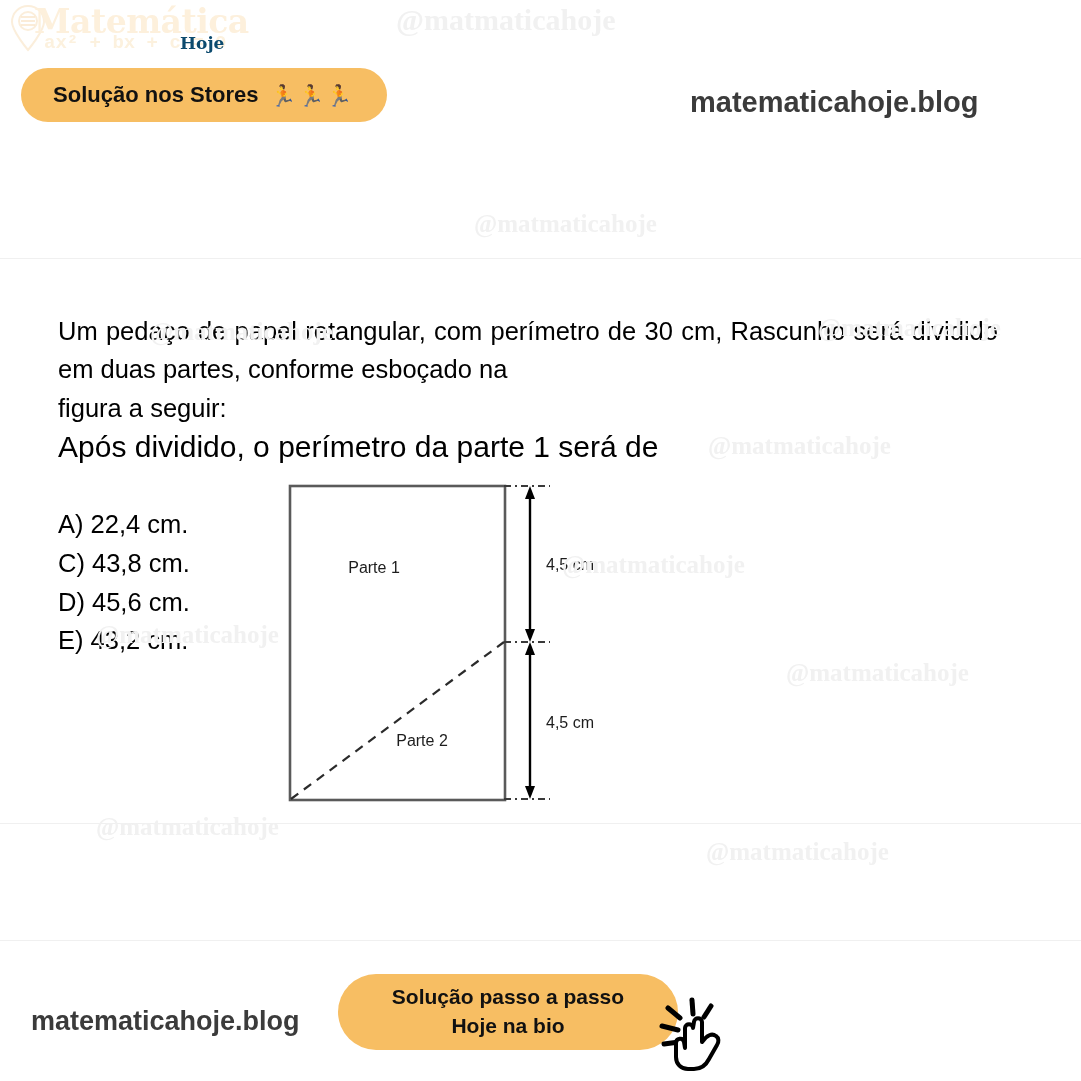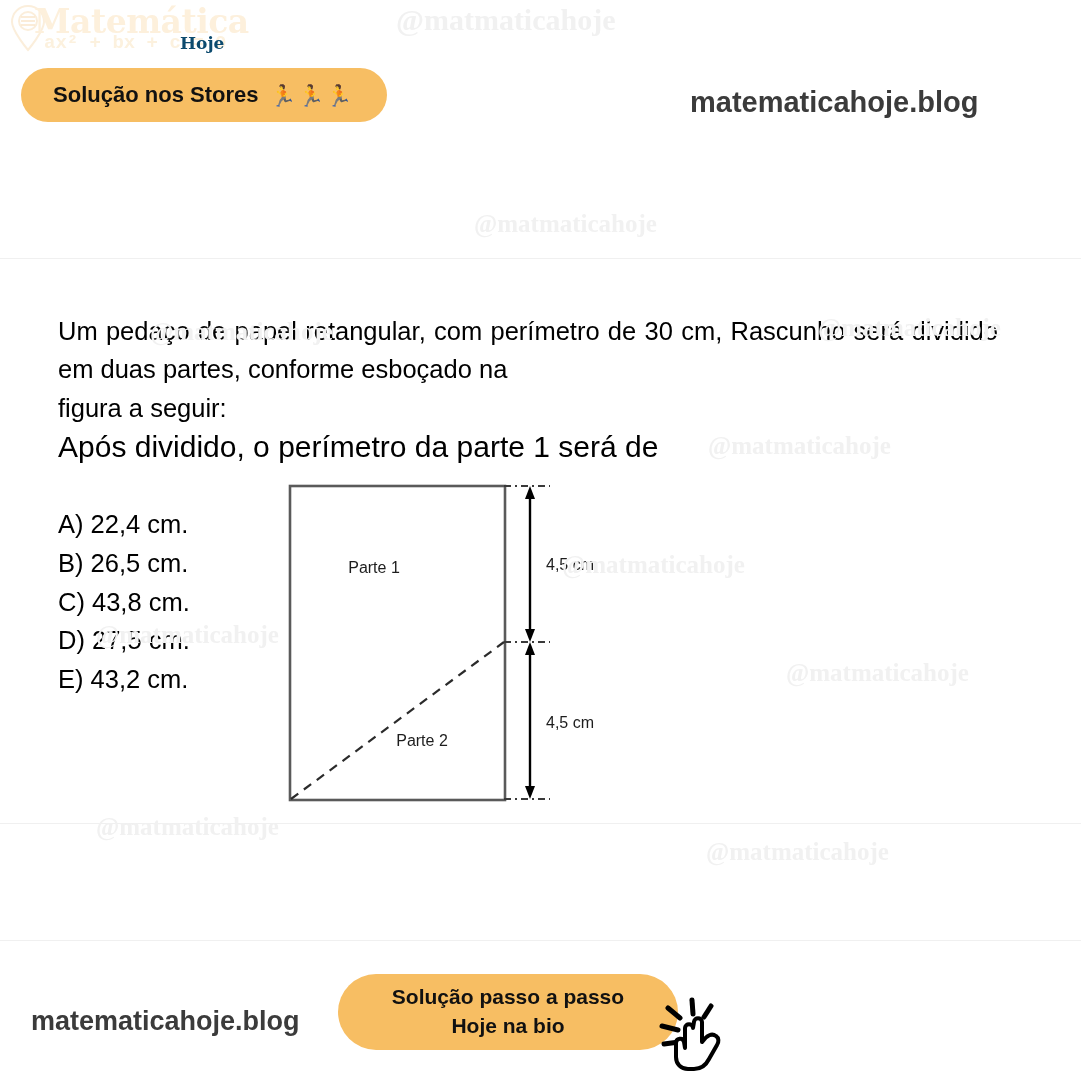--- a/index.html
+++ b/index.html
@@ -247,23 +247,22 @@
 
   <div id="q-body">
     <div class="justified">Um pedaço de papel retangular, com perímetro de 30 cm, Rascunho será dividido em duas partes, conforme esboçado na</div>
     <div class="plain">figura a seguir:</div>
   </div>
 
   <div id="q-ask">Após dividido, o perímetro da parte 1 será de</div>
 
   <div id="options">
     <div class="opt">A) 22,4 cm.</div>
-    <div class="opt">B) 26,5 cm.</div>
     <div class="opt">C) 43,8 cm.</div>
-    <div class="opt">D) 27,5 cm.</div>
+    <div class="opt">D) 45,6 cm.</div>
     <div class="opt">E) 43,2 cm.</div>
   </div>
 
   <svg id="figure" viewBox="0 0 320 340">
 
     <rect x="8" y="12" width="215" height="314" fill="#ffffff" stroke="#5a5a5a" stroke-width="2.6"></rect>
 
     <line x1="9" y1="325" x2="222" y2="168" stroke="#2b2b2b" stroke-width="2.2" stroke-dasharray="9 7"></line>
 
     <line x1="222" y1="12" x2="268" y2="12" stroke="#3a3a3a" stroke-width="1.8" stroke-dasharray="7 4 2 4"></line>

